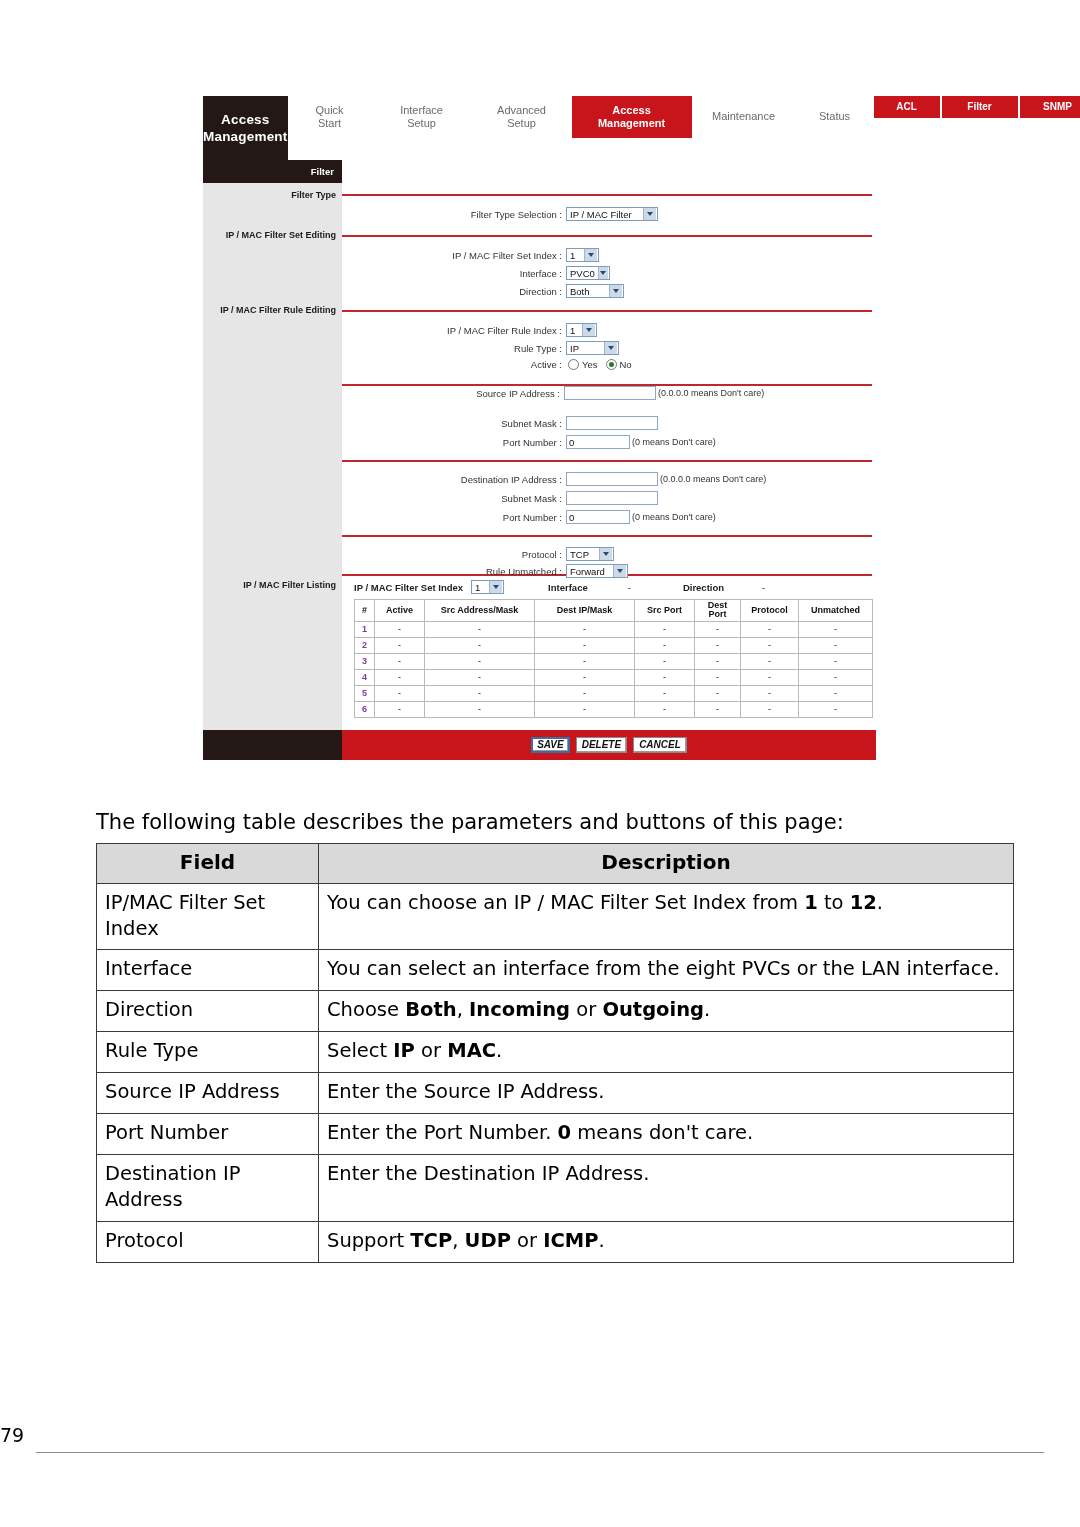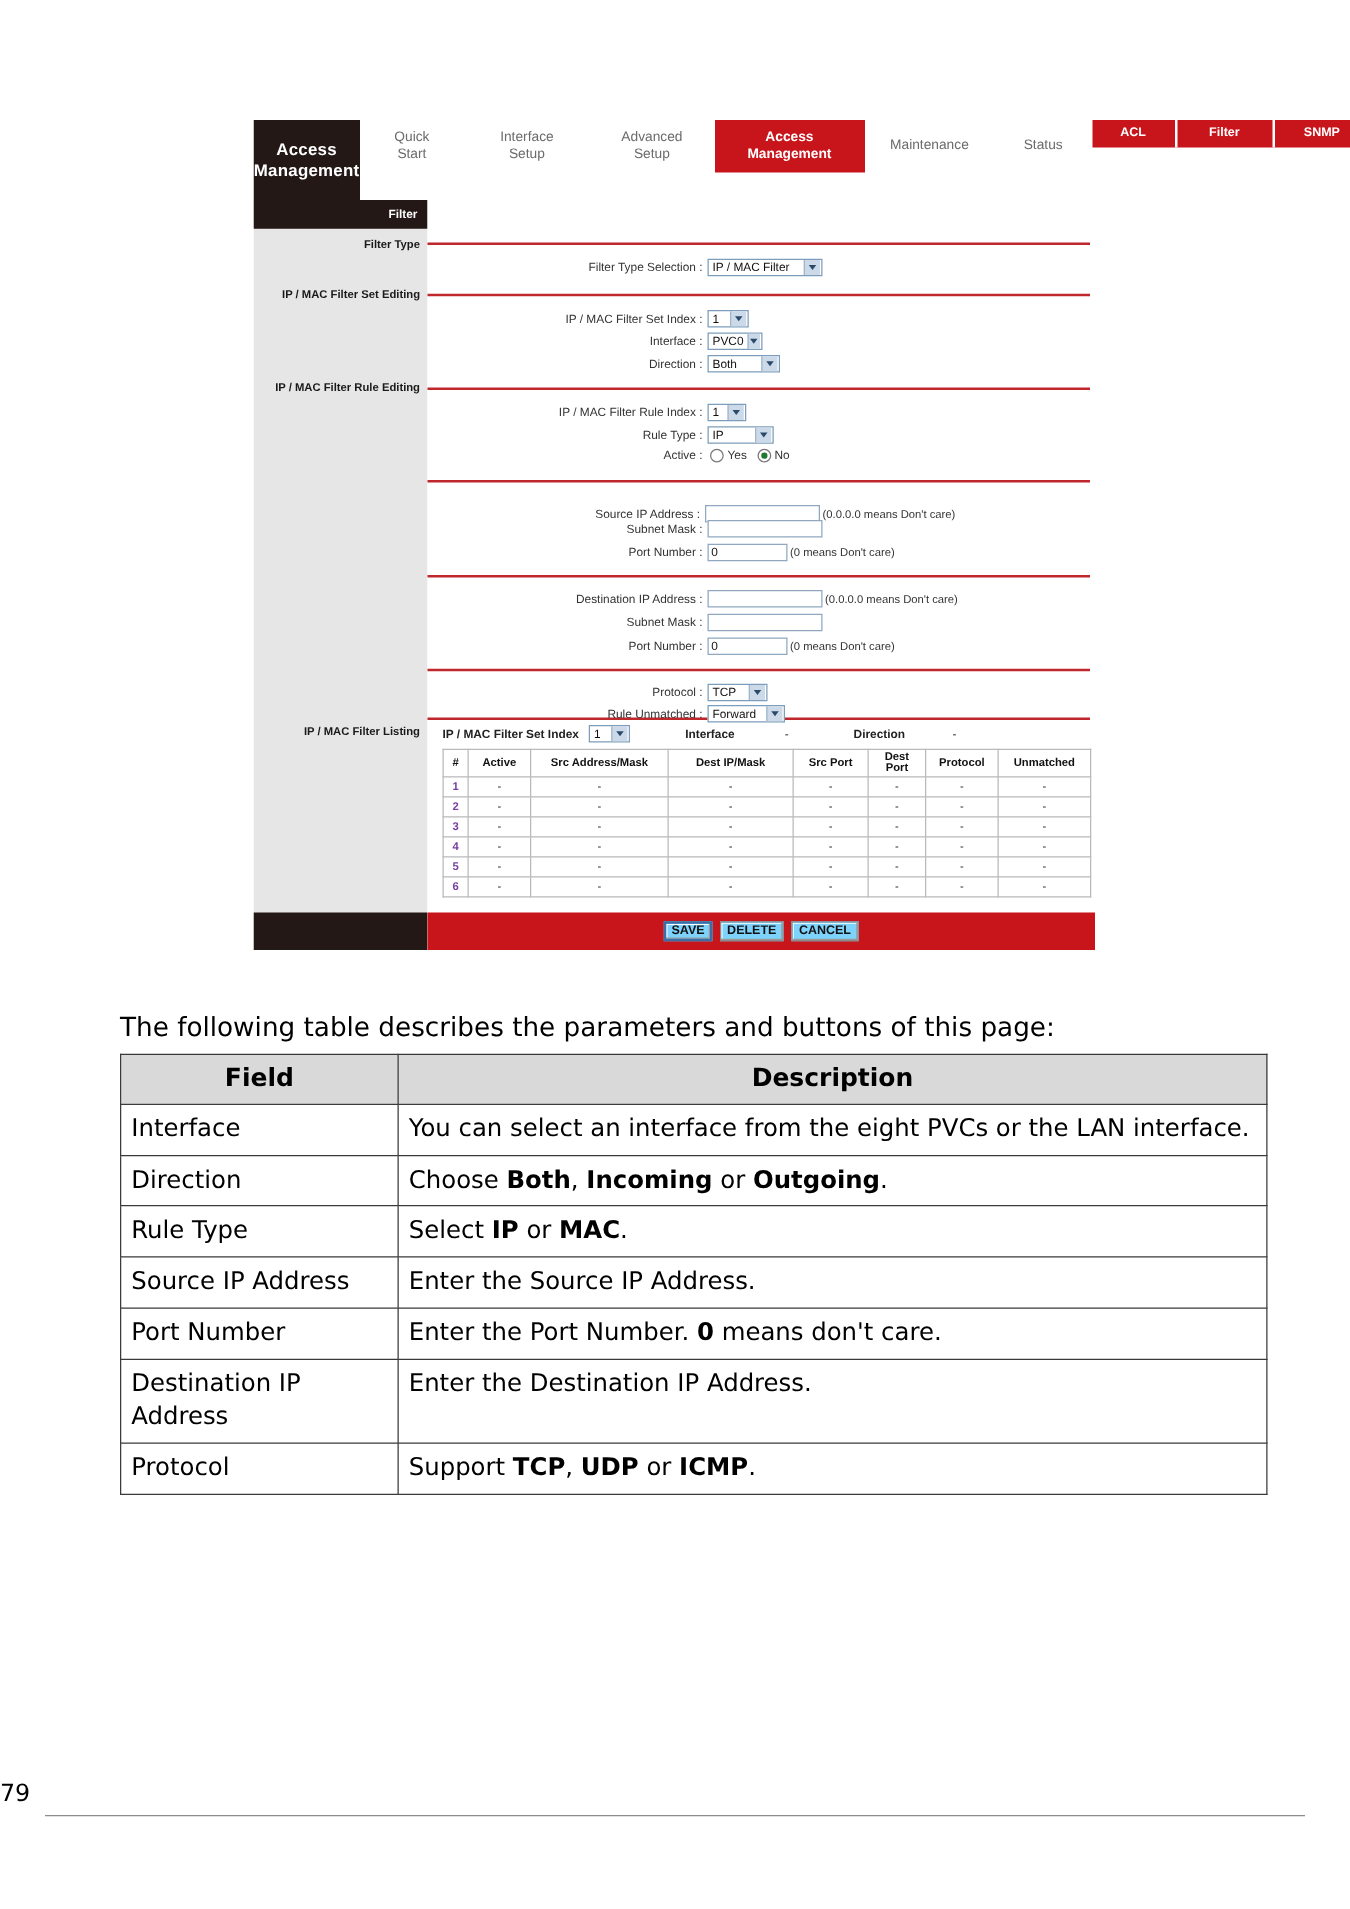--- a/index.html
+++ b/index.html
@@ -90,23 +90,24 @@
   }
   .ltab th{font-weight:bold;font-size:9px;line-height:1.05;}
   .ltab td.idx{color:#7a3fa0;font-weight:bold;}
 
   .btnbar{
     position:absolute;left:0;right:0;bottom:0;height:30px;background:#C8151C;
     display:flex;align-items:center;justify-content:center;gap:6px;
   }
   .btnbar-dark{position:absolute;left:0;bottom:0;width:139px;height:30px;background:#231815;}
   .gbtn{
-    font-size:10px;font-weight:bold;color:#111;background:#7dd3fc;
+    font-size:10px;font-weight:bold;color:#111;background:#ffffff;
     border:1px solid #8a8a8a;padding:1px 5px;line-height:12px;
     box-shadow:inset -1px -1px 0 #9a9a9a, inset 1px 1px 0 #fff;
+    font-style:italic;
   }
   .gbtn.primary{border:2px solid #3a6ea5;padding:0 4px;}
 
   
   .intro{
     position:absolute;left:96px;top:810px;width:920px;
     font-size:21px;color:#000;font-family:"DejaVu Sans", sans-serif;
   }
   .doc-table{
     position:absolute;left:96px;top:843px;width:918px;border-collapse:collapse;
@@ -268,21 +269,21 @@
       <div class="frow" style="left:0;top:199px;padding-left:26px">
         <span class="flabel" style="width:146px">Active :</span>
         <span class="radio-grp">
           <span class="rad"></span>
           <span>Yes</span>
           <span class="rad on" style="margin-left:5px"></span>
           <span>No</span>
         </span>
       </div>
 
-      <div class="frow" style="left:0;top:244px;padding-left:24px">
+      <div class="frow" style="left:0;top:226px;padding-left:24px">
         <span class="flabel" style="width:146px">Source IP Address :</span>
         <span class="txt" style="width:92px"></span>
         <span class="fhint">(0.0.0.0 means Don't care)</span>
       </div>
       <div class="frow" style="left:0;top:256px;padding-left:26px">
         <span class="flabel" style="width:146px">Subnet Mask :</span>
         <span class="txt" style="width:92px"></span>
       </div>
       <div class="frow" style="left:0;top:275px;padding-left:26px">
         <span class="flabel" style="width:146px">Port Number :</span>
@@ -445,20 +446,24 @@
       <col>
     </colgroup>
   <thead>
     <tr>
       <th>Field</th>
       <th>Description</th>
     </tr>
   </thead>
   <tbody id="doc-body">
       <tr>
+        <td class="field">IP/MAC Filter Set Index</td>
+        <td>You can choose an IP / MAC Filter Set Index from <b>1</b> to <b>12</b>.</td>
+      </tr>
+      <tr>
         <td class="field">Interface</td>
         <td>You can select an interface from the eight PVCs or the LAN interface.</td>
       </tr>
       <tr>
         <td class="field">Direction</td>
         <td>Choose <b>Both</b>, <b>Incoming</b> or <b>Outgoing</b>.</td>
       </tr>
       <tr>
         <td class="field">Rule Type</td>
         <td>Select <b>IP</b> or <b>MAC</b>.</td>

